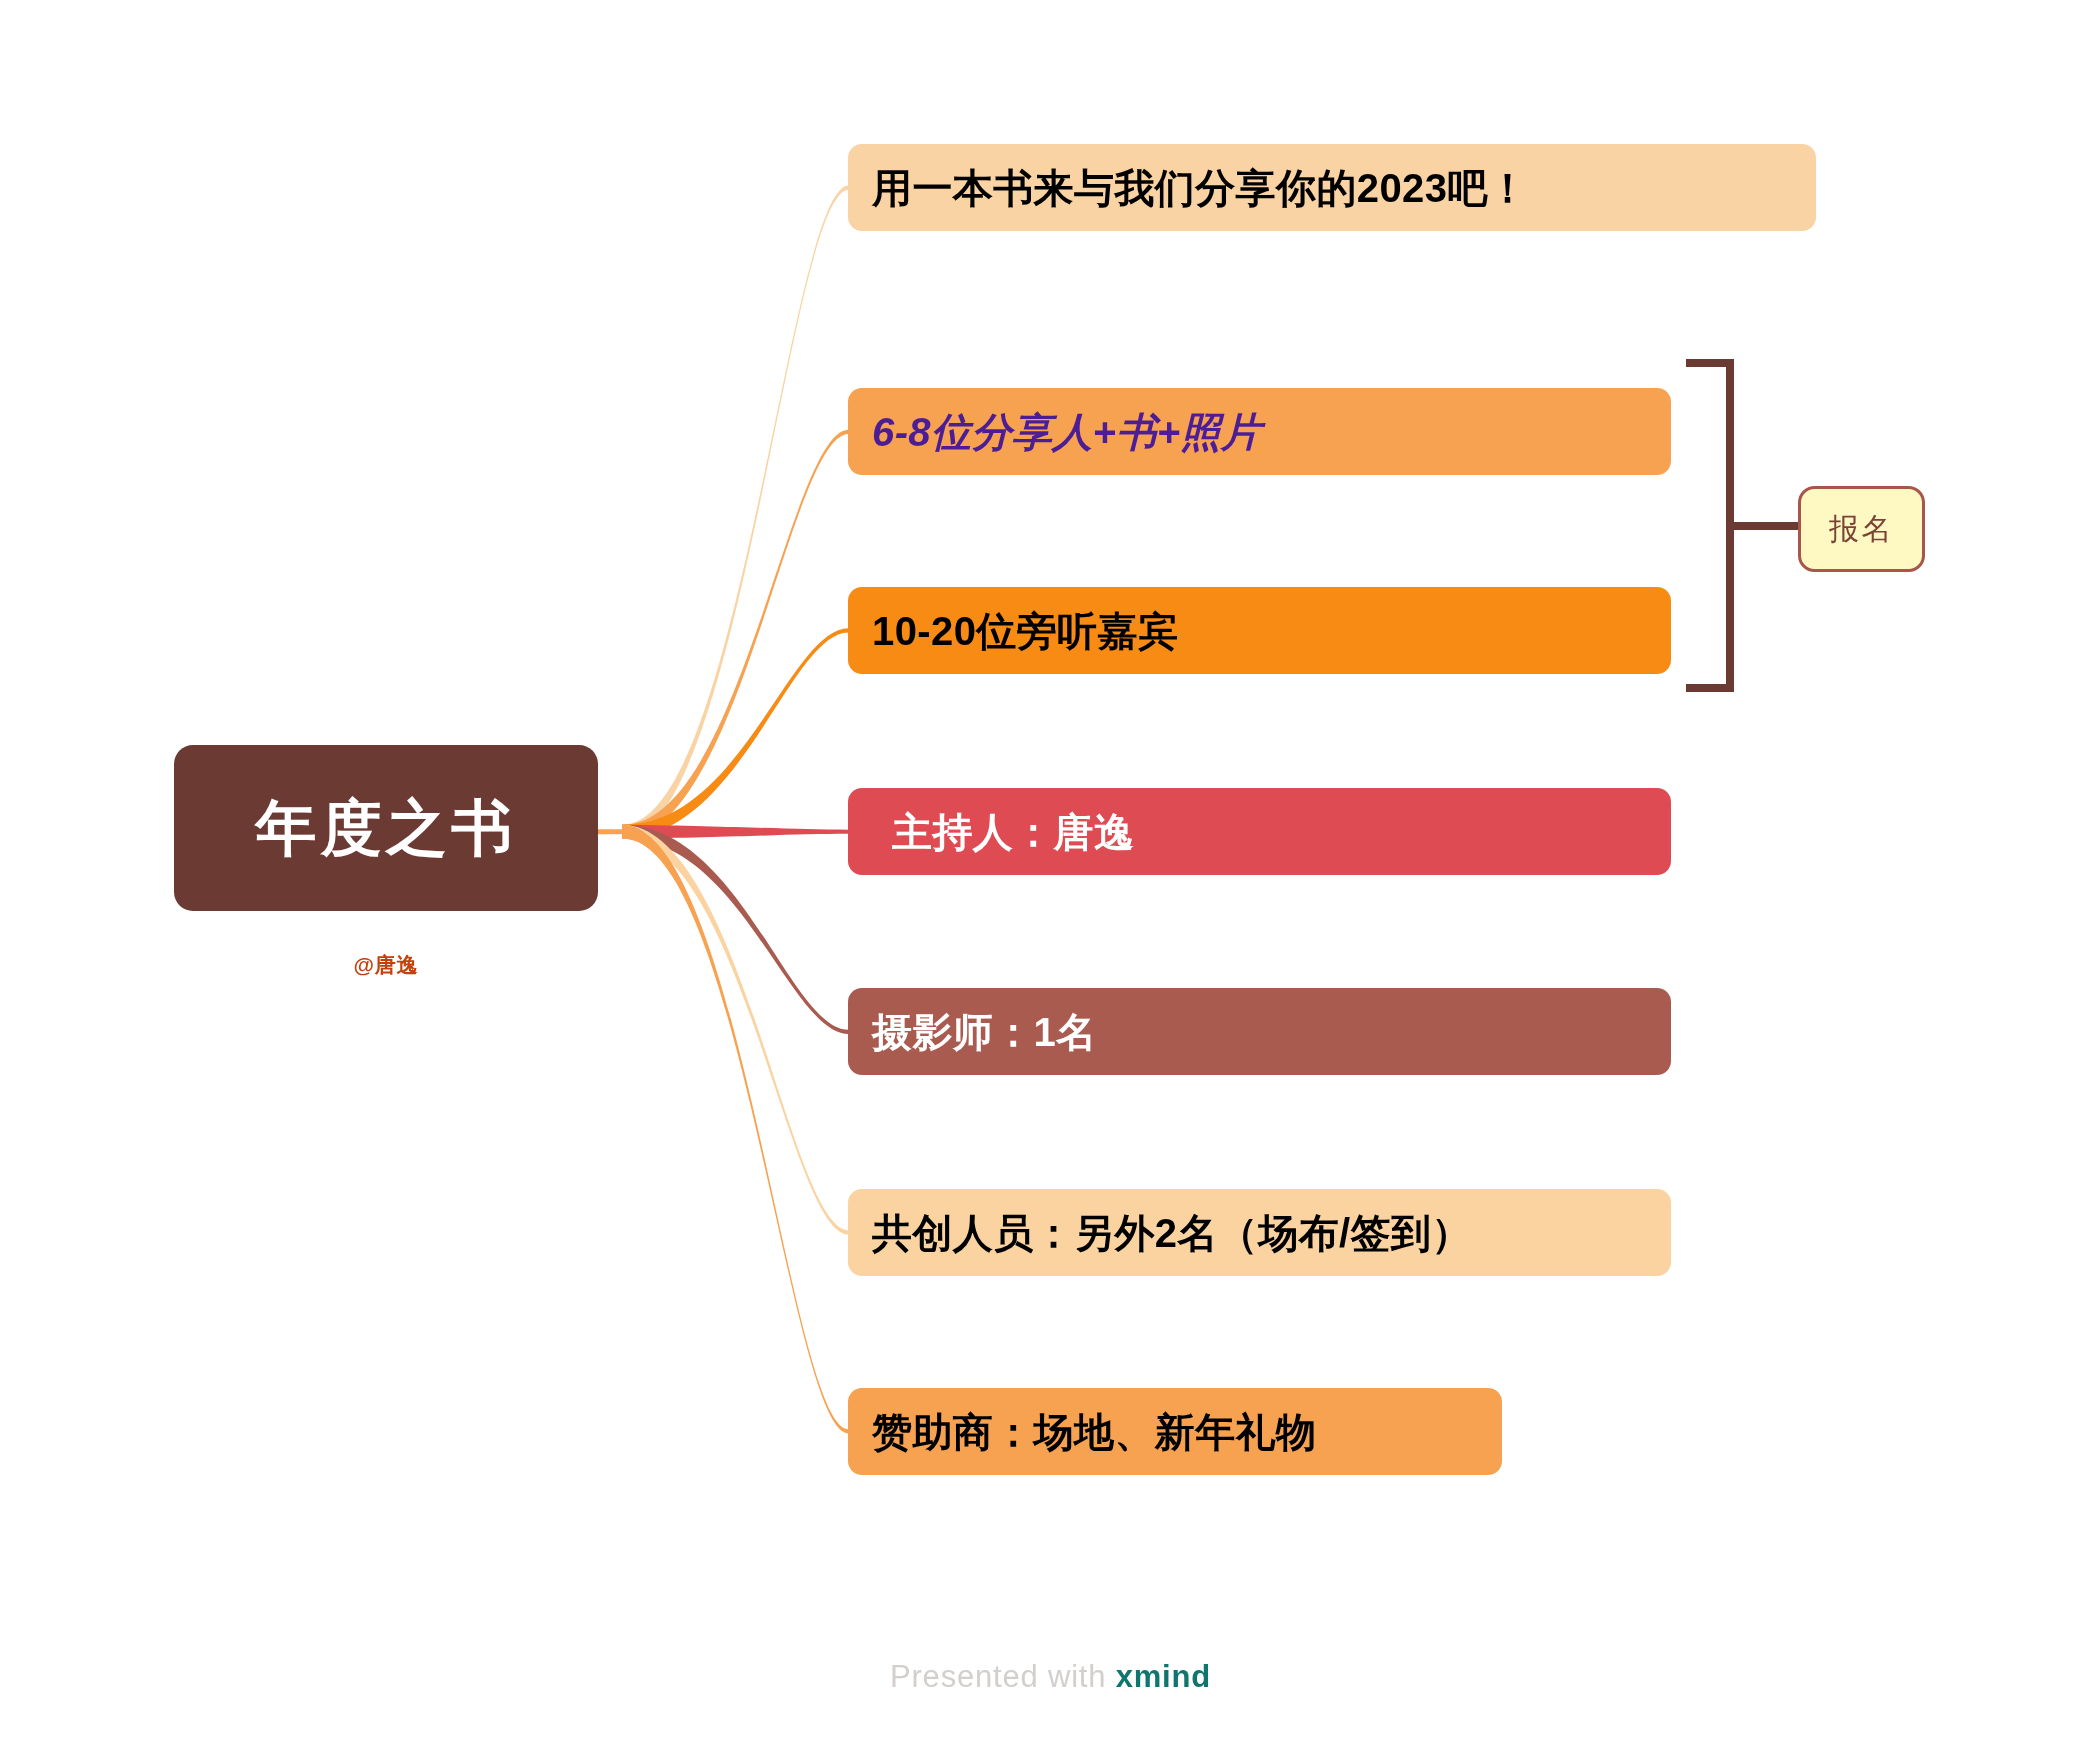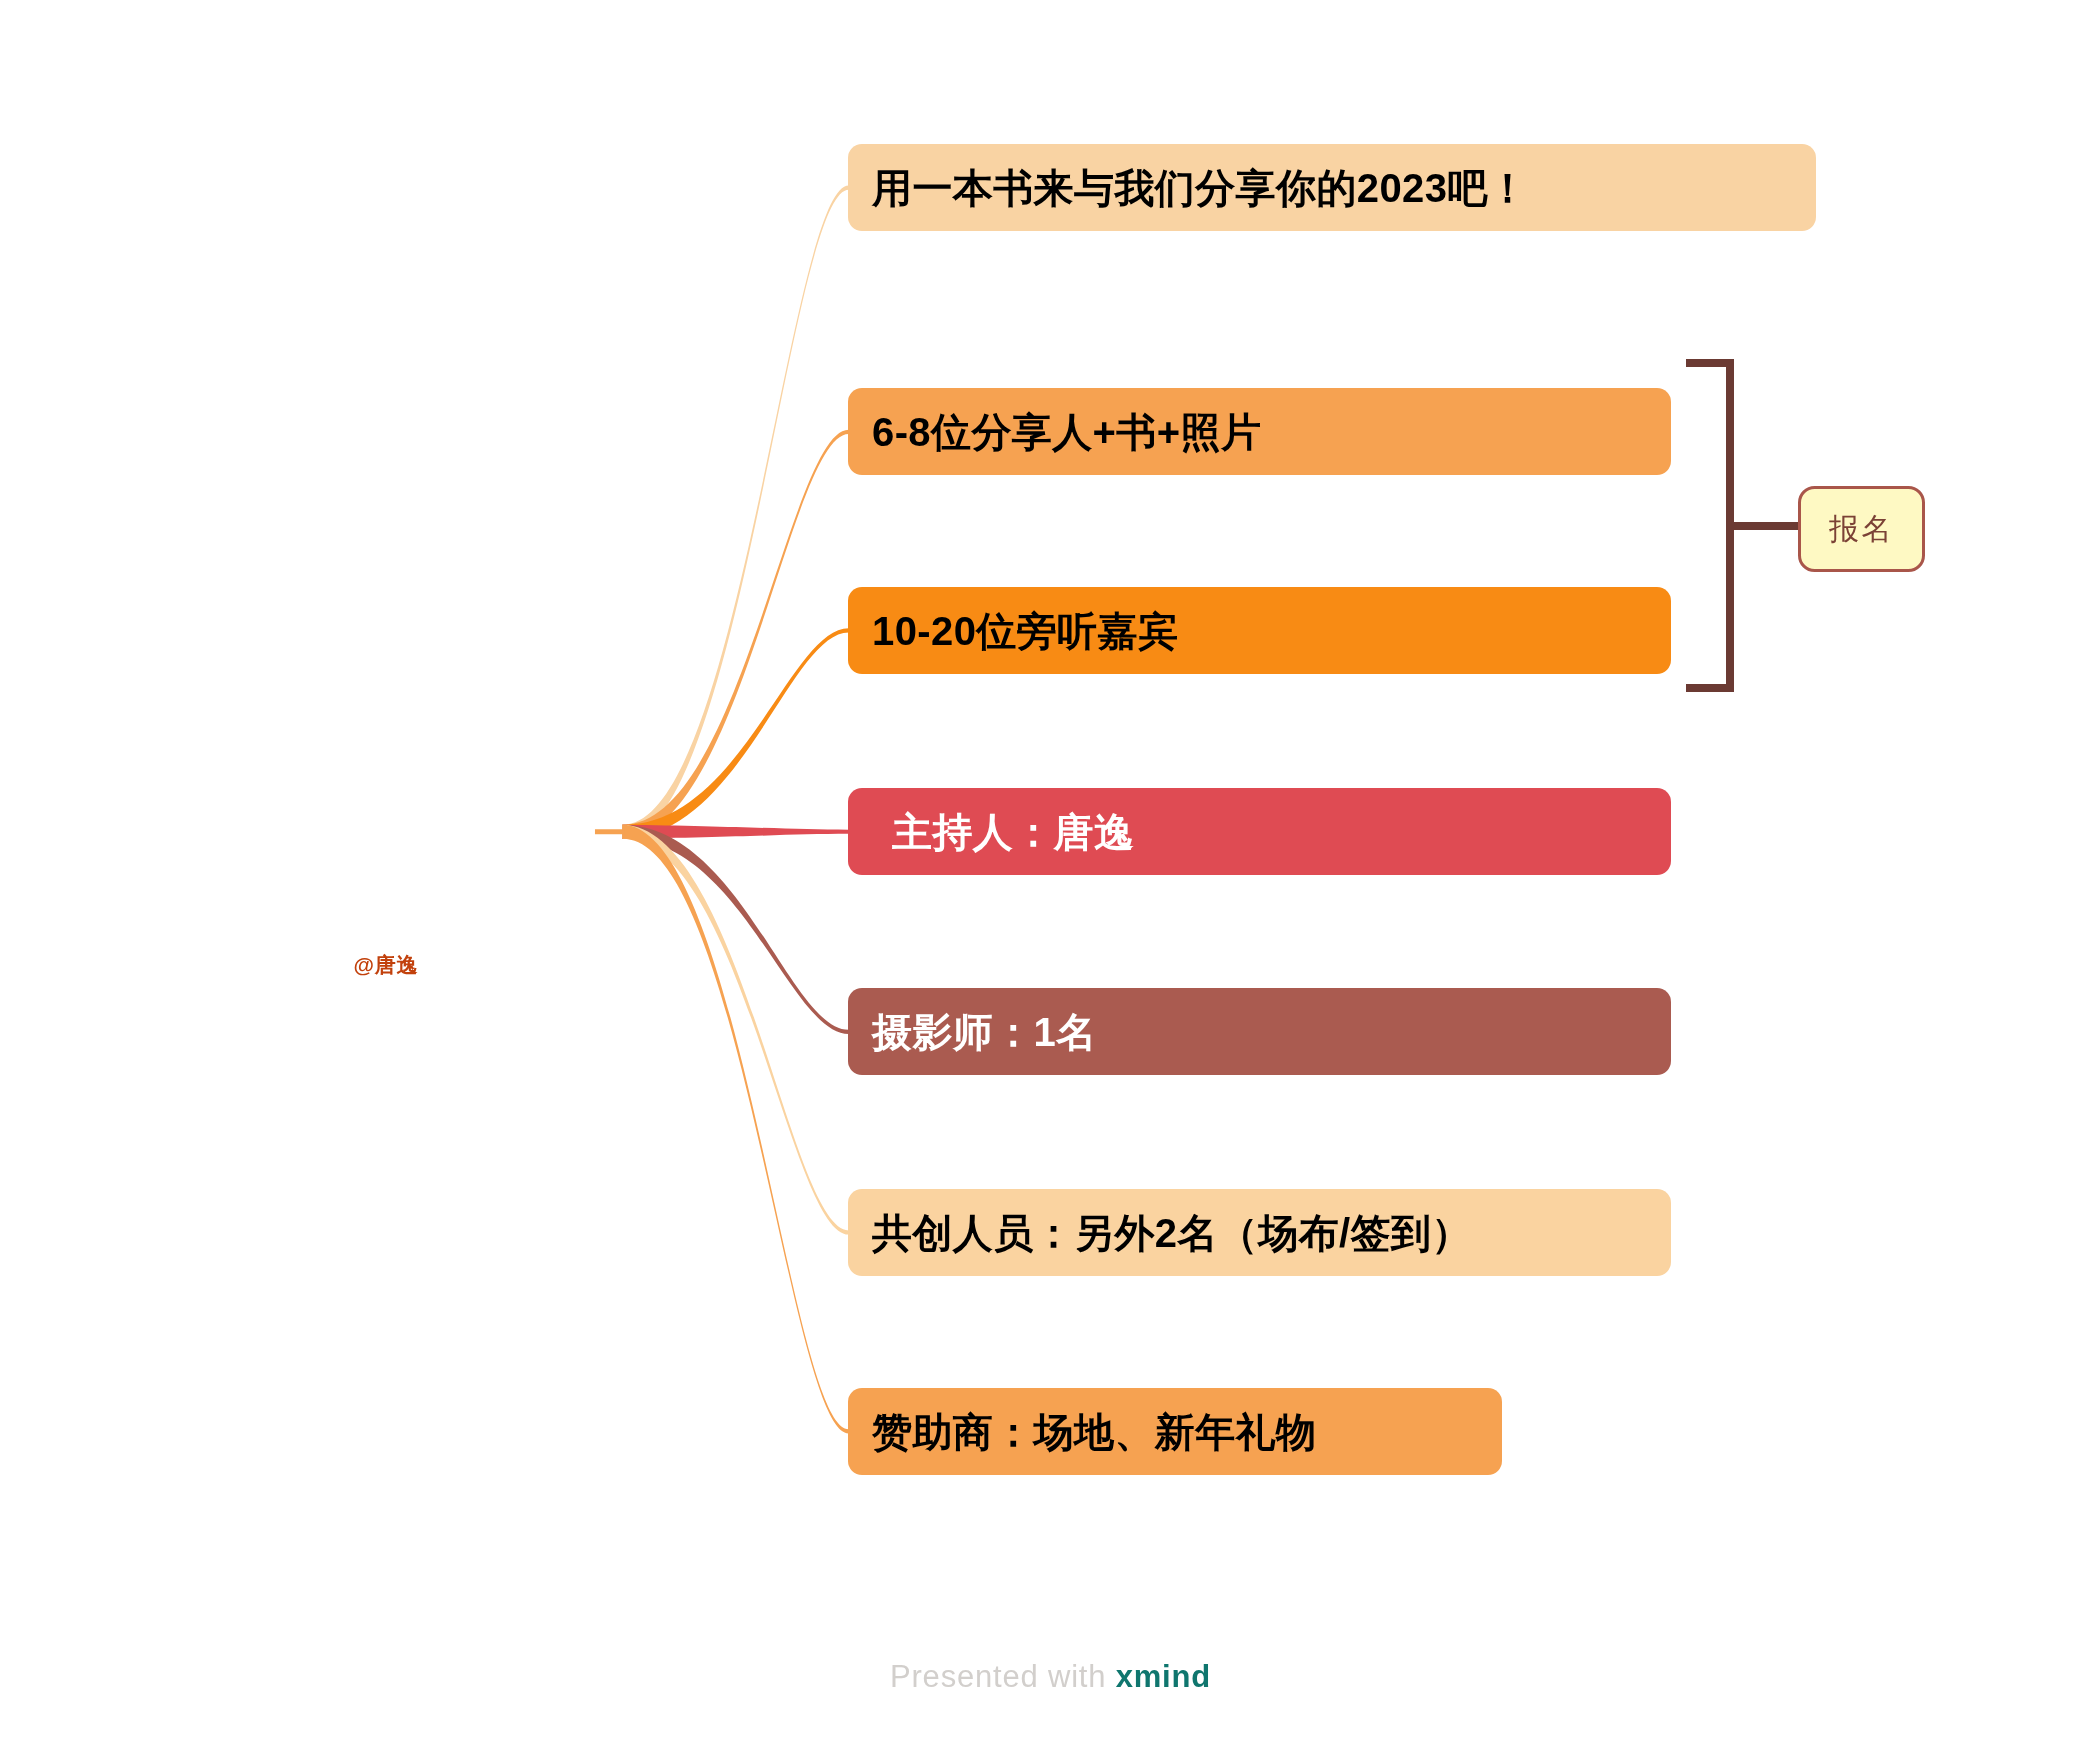--- a/index.html
+++ b/index.html
@@ -33,28 +33,31 @@
       <path d="M 1498 1986 C 1781.4 1989.4, 1901.3 447, 2043 447 L 2043 457 C 1901.3 457, 1781.4 2016.6, 1498 2020 Z" fill="#F9D3A3"></path>
       <path d="M 1498 1986 C 1781.4 1989.4, 1901.3 1035, 2043 1035 L 2043 1045 C 1901.3 1045, 1781.4 2016.6, 1498 2020 Z" fill="#F6A251"></path>
       <path d="M 1498 1986 C 1781.4 1989.4, 1901.3 1513, 2043 1513 L 2043 1523 C 1901.3 1523, 1781.4 2016.6, 1498 2020 Z" fill="#F88B14"></path>
       <path d="M 1498 1986 C 1781.4 1989.4, 1901.3 1998, 2043 1998 L 2043 2008 C 1901.3 2008, 1781.4 2016.6, 1498 2020 Z" fill="#DF4B53"></path>
       <path d="M 1498 1986 C 1781.4 1989.4, 1901.3 2480, 2043 2480 L 2043 2490 C 1901.3 2490, 1781.4 2016.6, 1498 2020 Z" fill="#AA5B50"></path>
       <path d="M 1498 1986 C 1781.4 1989.4, 1901.3 2963, 2043 2963 L 2043 2973 C 1901.3 2973, 1781.4 2016.6, 1498 2020 Z" fill="#FAD3A0"></path>
       <path d="M 1498 1986 C 1781.4 1989.4, 1901.3 3442, 2043 3442 L 2043 3452 C 1901.3 3452, 1781.4 2016.6, 1498 2020 Z" fill="#F6A251"></path>
       <rect x="1432" y="1997" width="70" height="12" fill="#F6A251"></rect>
     </svg>
 
+  <div class="center-node">
+    <span class="txt">年度之书</span>
+  </div>
   <div class="center-sub">@唐逸</div>
 
   <div id="branch-layer">
       <div class="node" style="left: 848px; top: 144px; width: 968px; height: 87px; background: rgb(249, 211, 163);">
         <span class="txt" style="color: rgb(0, 0, 0);">用一本书来与我们分享你的2023吧！</span>
       </div>
       <div class="node" style="left: 848px; top: 388px; width: 823px; height: 87px; background: rgb(246, 162, 81);">
-        <span class="txt" style="color: #000000;">6-8位分享人+书+照片</span>
+        <span class="txt" style="color: #4c1d95; font-style: italic;">6-8位分享人+书+照片</span>
       </div>
       <div class="node" style="left: 848px; top: 587px; width: 823px; height: 87px; background: rgb(248, 139, 20);">
         <span class="txt" style="color: rgb(0, 0, 0);">10-20位旁听嘉宾</span>
       </div>
       <div class="node" style="left: 848px; top: 788px; width: 823px; height: 87px; background: rgb(223, 75, 83); padding-left: 44px;">
         <span class="txt" style="color: rgb(255, 255, 255);">主持人：唐逸</span>
       </div>
       <div class="node" style="left: 848px; top: 988px; width: 823px; height: 87px; background: rgb(170, 91, 80);">
         <span class="txt" style="color: rgb(255, 255, 255);">摄影师：1名</span>
       </div>

